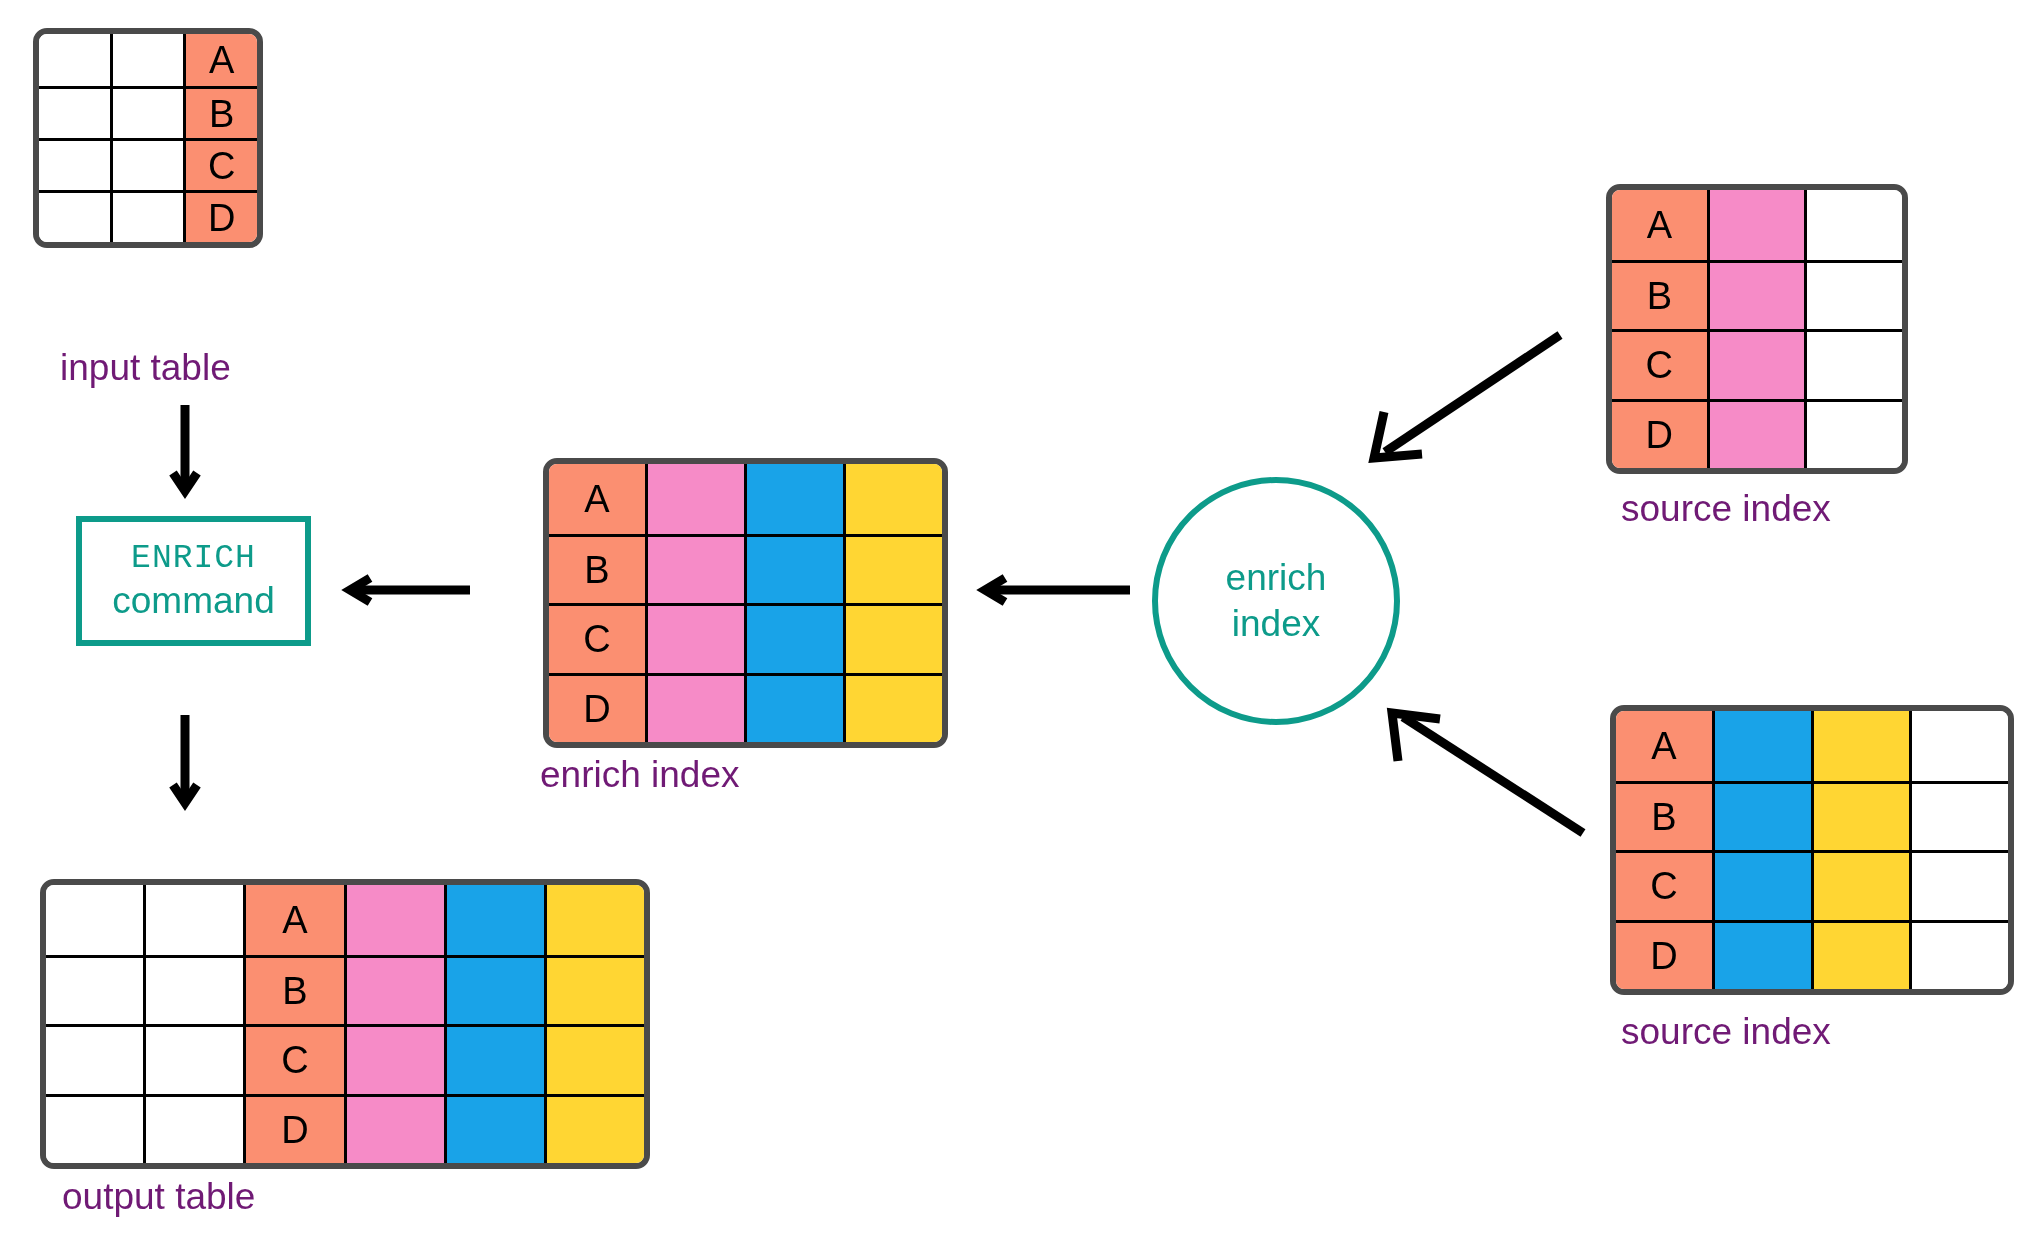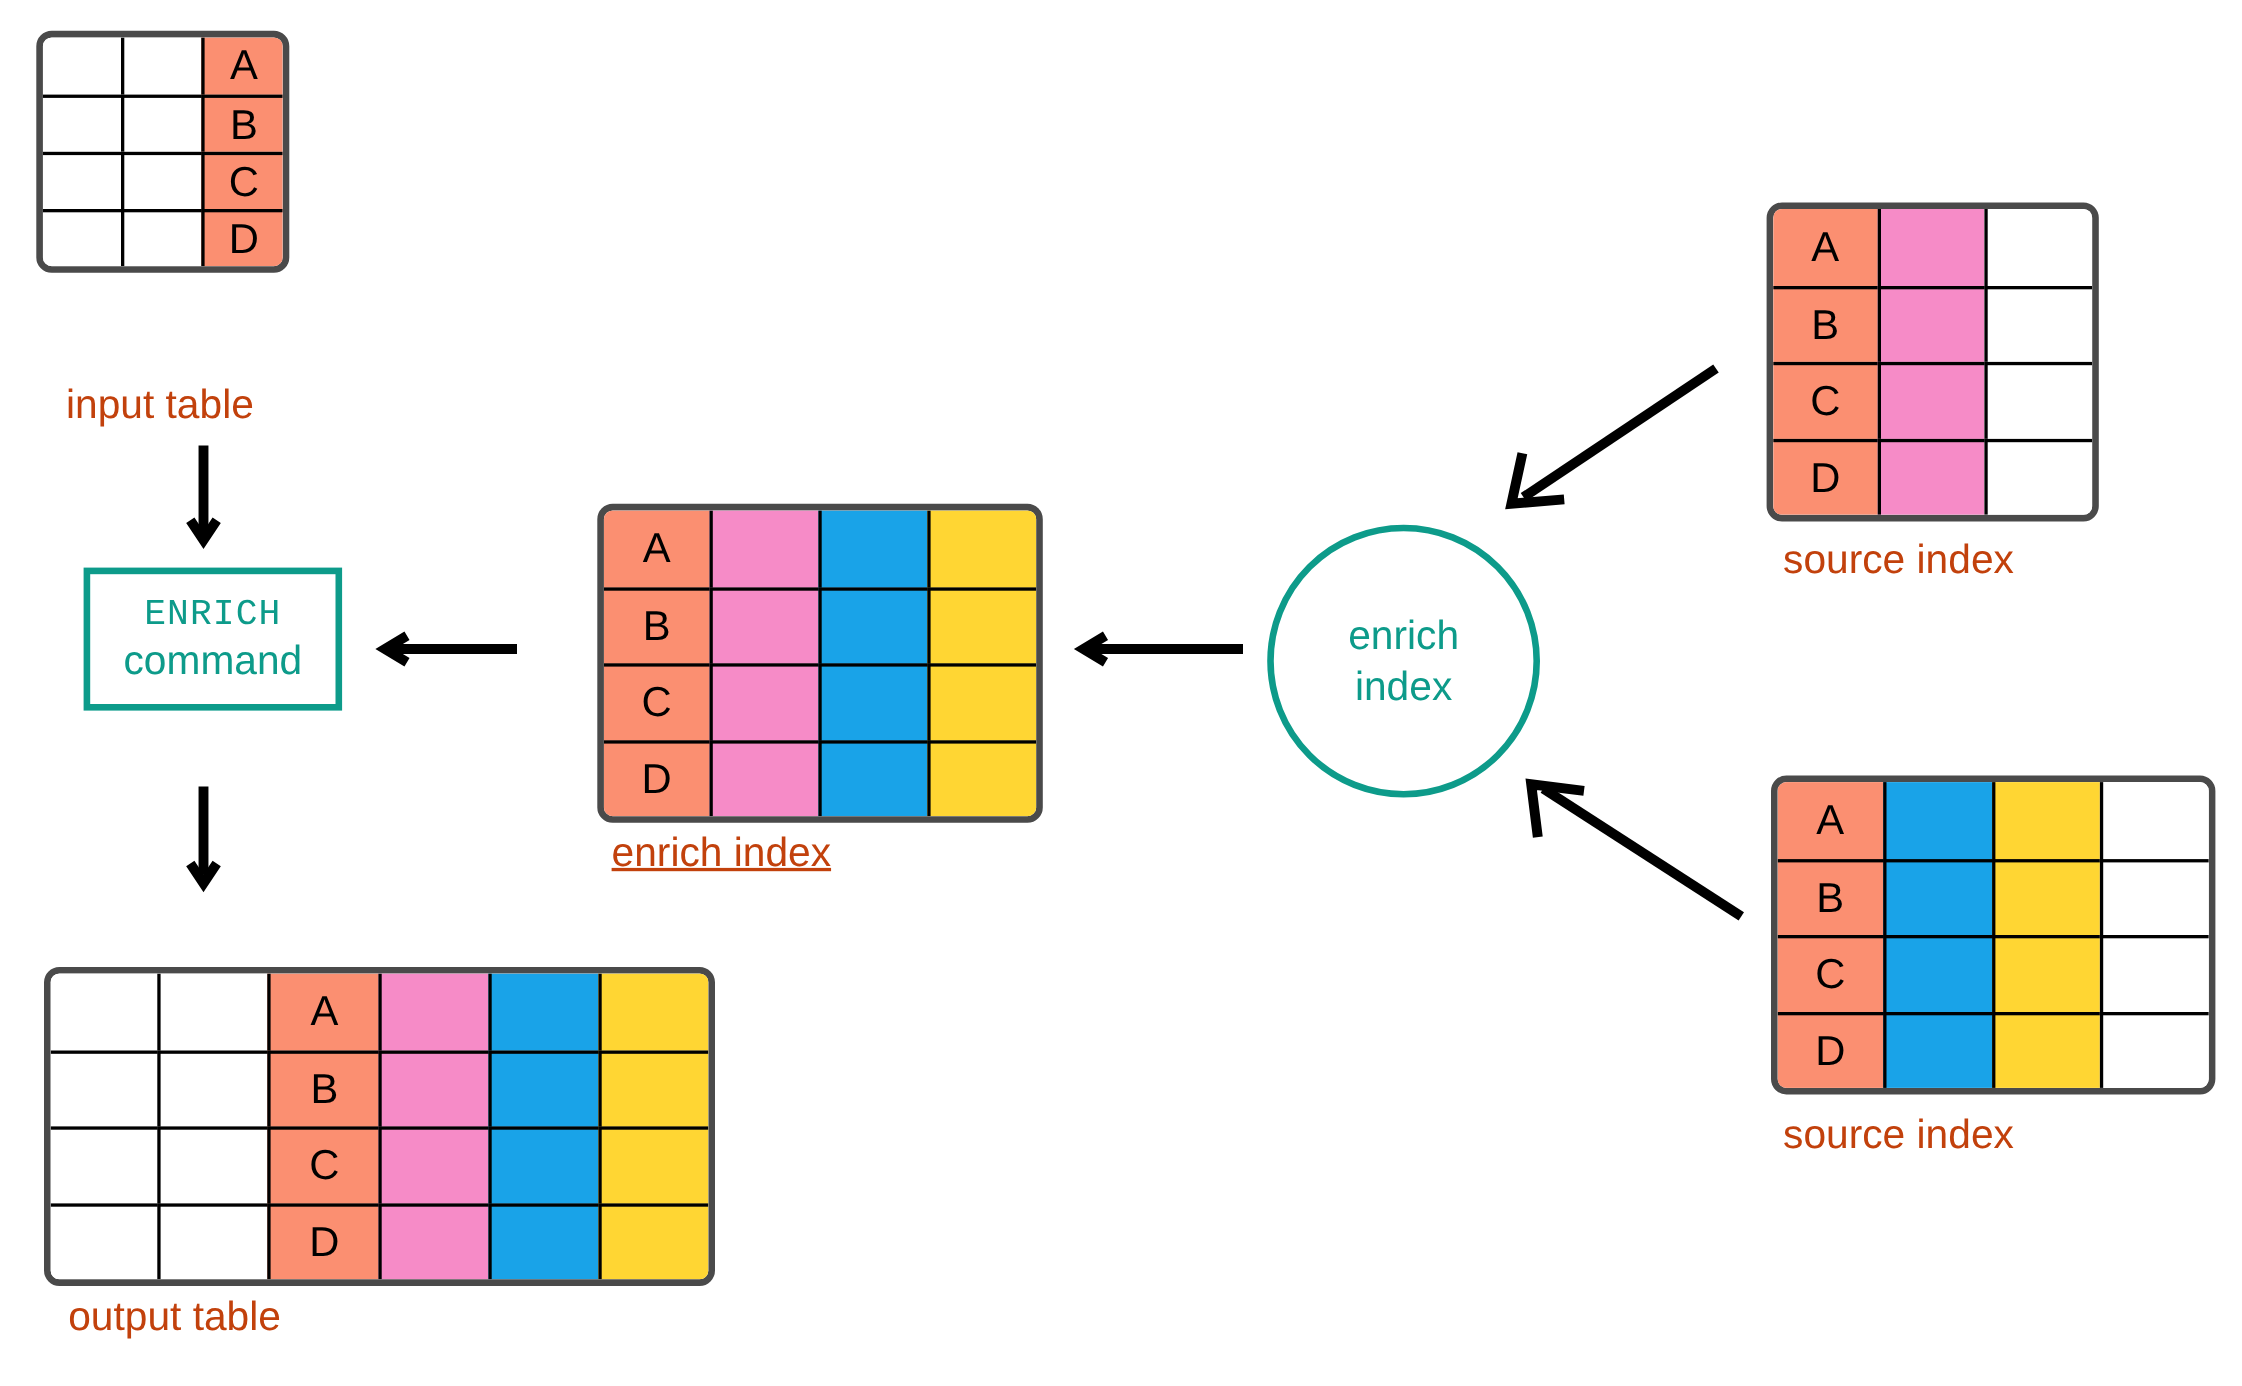--- a/index.html
+++ b/index.html
@@ -54,21 +54,21 @@
   .c-white  { background: #ffffff; }
   .c-orange { background: #fb8f71; }
   .c-pink   { background: #f68bc7; }
   .c-blue   { background: #19a3e8; }
   .c-yellow { background: #ffd633; }
 
   
   .caption {
     position: absolute;
     font-size: 37px;
-    color: #c2410c;
+    color: #701a75;
     line-height: 1.1;
     white-space: nowrap;
   }
 
   
   .cmd-box {
     position: absolute;
     box-sizing: border-box;
     border: 6px solid #0d9b8a;
     background: #ffffff;
@@ -179,21 +179,21 @@
       <div class="cell c-blue"></div>
       <div class="cell c-yellow"></div>
     </div>
     <div class="tbl-row">
       <div class="cell c-orange">D</div>
       <div class="cell c-pink"></div>
       <div class="cell c-blue"></div>
       <div class="cell c-yellow"></div>
     </div>
   </div>
-  <div class="caption" style="left:556px; top:755px;text-decoration:underline;">enrich index</div>
+  <div class="caption" style="left:540px; top:755px;">enrich index</div>
 
   <svg class="arrow-svg" style="left:975px; top:576px;" width="155" height="28" viewBox="0 0 155 28">
     <line x1="155" y1="14" x2="18" y2="14" stroke="#000000" stroke-width="9"></line>
     <polyline points="30,2 10,14 30,26" fill="none" stroke="#000000" stroke-width="9" stroke-linecap="butt" stroke-linejoin="miter"></polyline>
   </svg>
 
   <div class="policy-circle" style="left:1152px; top:477px; width:248px; height:248px;">
     <div>enrich</div>
     <div>index</div>
   </div>

